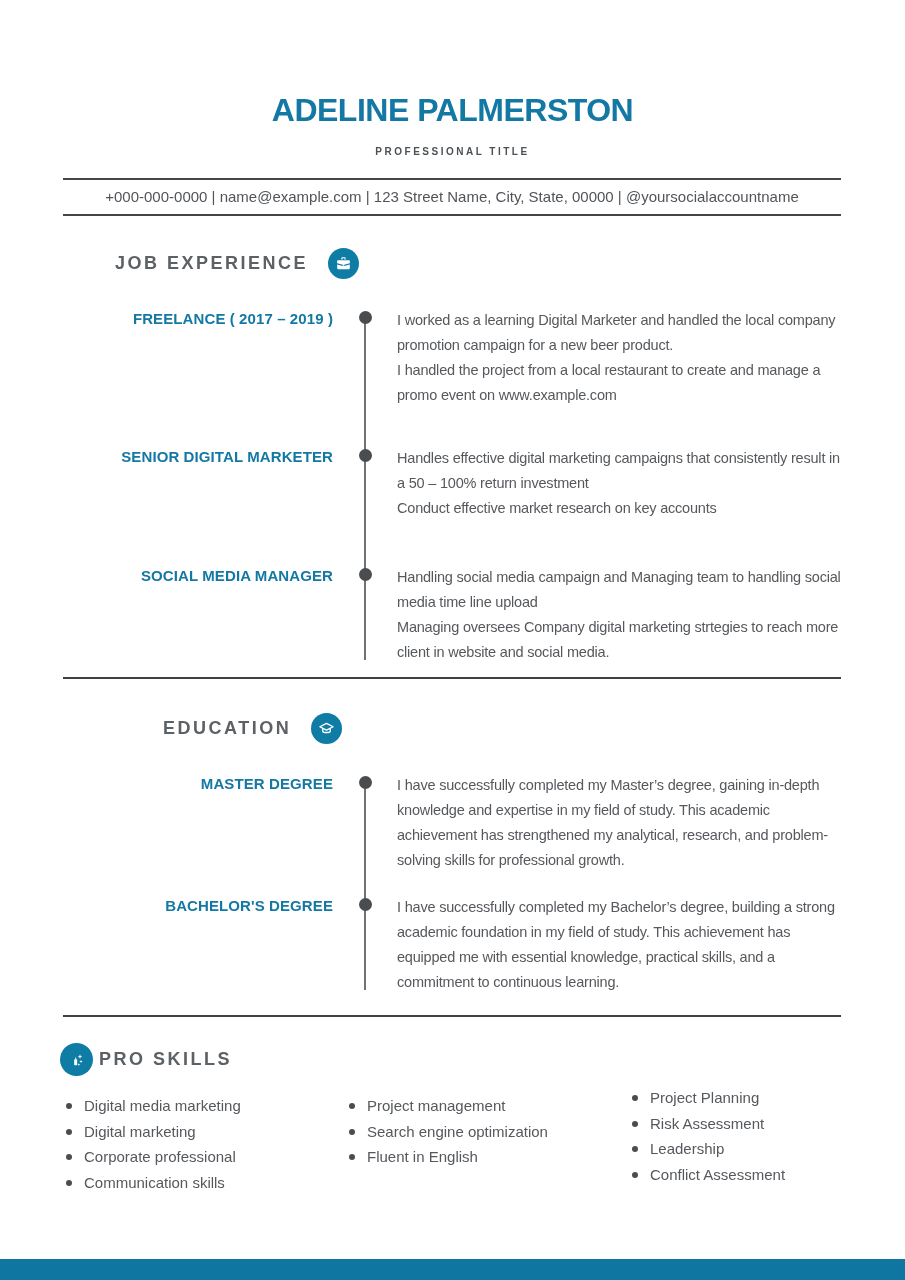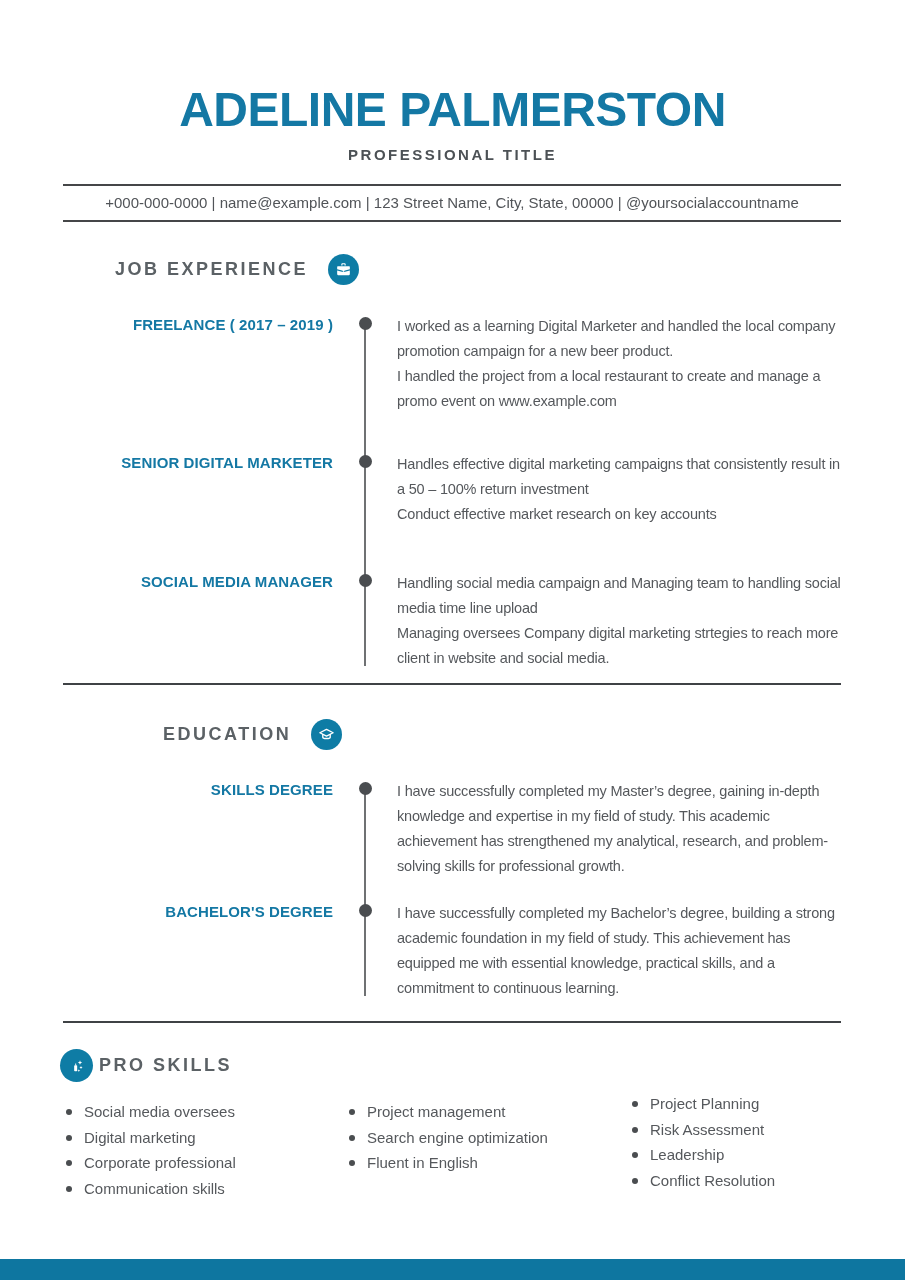--- a/index.html
+++ b/index.html
@@ -10,30 +10,30 @@
     background: #ffffff;
     position: relative;
     overflow: hidden;
     font-family: "Liberation Sans", sans-serif;
     color: var(--body-gray, #55585C);
   }
   
   .name {
     margin-top: 86px;
     text-align: center;
-    font-size: 48px;
+    font-size: 32px;
     line-height: 48px;
     font-weight: 700;
     letter-spacing: -0.5px;
     color: var(--accent, #1478A4);
   }
   .prof-title {
     margin-top: 12px;
     text-align: center;
-    font-size: 15px;
+    font-size: 10px;
     font-weight: 600;
     letter-spacing: 2.5px;
     color: #4C5155;
   }
   .contact-bar {
     margin: 21px 64px 0 63px;
     border-top: 2px solid #454648;
     border-bottom: 2px solid #454648;
     padding: 8px 0 9px;
     text-align: center;
@@ -211,21 +211,21 @@
         <svg width="19" height="19" viewBox="0 0 24 24" fill="none" stroke="#ffffff" stroke-width="1.7" stroke-linejoin="round" stroke-linecap="round">
           <path d="M12 5.6l8.4 4.2L12 14l-8.4-4.2L12 5.6z"></path>
           <path d="M7.3 12v3.4c0 .9 2.3 1.7 4.7 1.7s4.7-.8 4.7-1.7V12"></path>
         </svg>
       </span>
     </div>
 
     <div class="timeline edu-timeline">
 
       <div class="entry entry-1">
-        <div class="entry-title">SKILLS DEGREE</div>
+        <div class="entry-title">MASTER DEGREE</div>
         <div class="dot-cell"><span class="dot"></span></div>
         <div class="entry-body">
           <p>I have successfully completed my Master’s degree, gaining in-depth knowledge and expertise in my field of study. This academic achievement has strengthened my analytical, research, and problem-solving skills for professional growth.</p>
         </div>
       </div>
 
       <div class="entry entry-2">
         <div class="entry-title">BACHELOR'S DEGREE</div>
         <div class="dot-cell"><span class="dot"></span></div>
         <div class="entry-body">
@@ -249,21 +249,21 @@
           <path d="M14.2 15.9l.5 1.2 1.2.5-1.2.5-.5 1.2-.5-1.2-1.2-.5 1.2-.5z"></path>
         </svg>
       </span>
       <h2>PRO SKILLS</h2>
     </div>
 
     <div class="skills-grid">
       <div class="skill-col">
         <div class="skill-item">
             <span class="bullet"></span>
-            <span>Social media oversees</span>
+            <span>Digital media marketing</span>
           </div>
         <div class="skill-item">
             <span class="bullet"></span>
             <span>Digital marketing</span>
           </div>
         <div class="skill-item">
             <span class="bullet"></span>
             <span>Corporate professional</span>
           </div>
         <div class="skill-item">
@@ -293,21 +293,21 @@
         <div class="skill-item">
             <span class="bullet"></span>
             <span>Risk Assessment</span>
           </div>
         <div class="skill-item">
             <span class="bullet"></span>
             <span>Leadership</span>
           </div>
         <div class="skill-item">
             <span class="bullet"></span>
-            <span>Conflict Resolution</span>
+            <span>Conflict Assessment</span>
           </div>
       </div>
     </div>
   </section>
 
   <div class="bottom-bar"></div>
 
 </div>
 
 </body></html>

